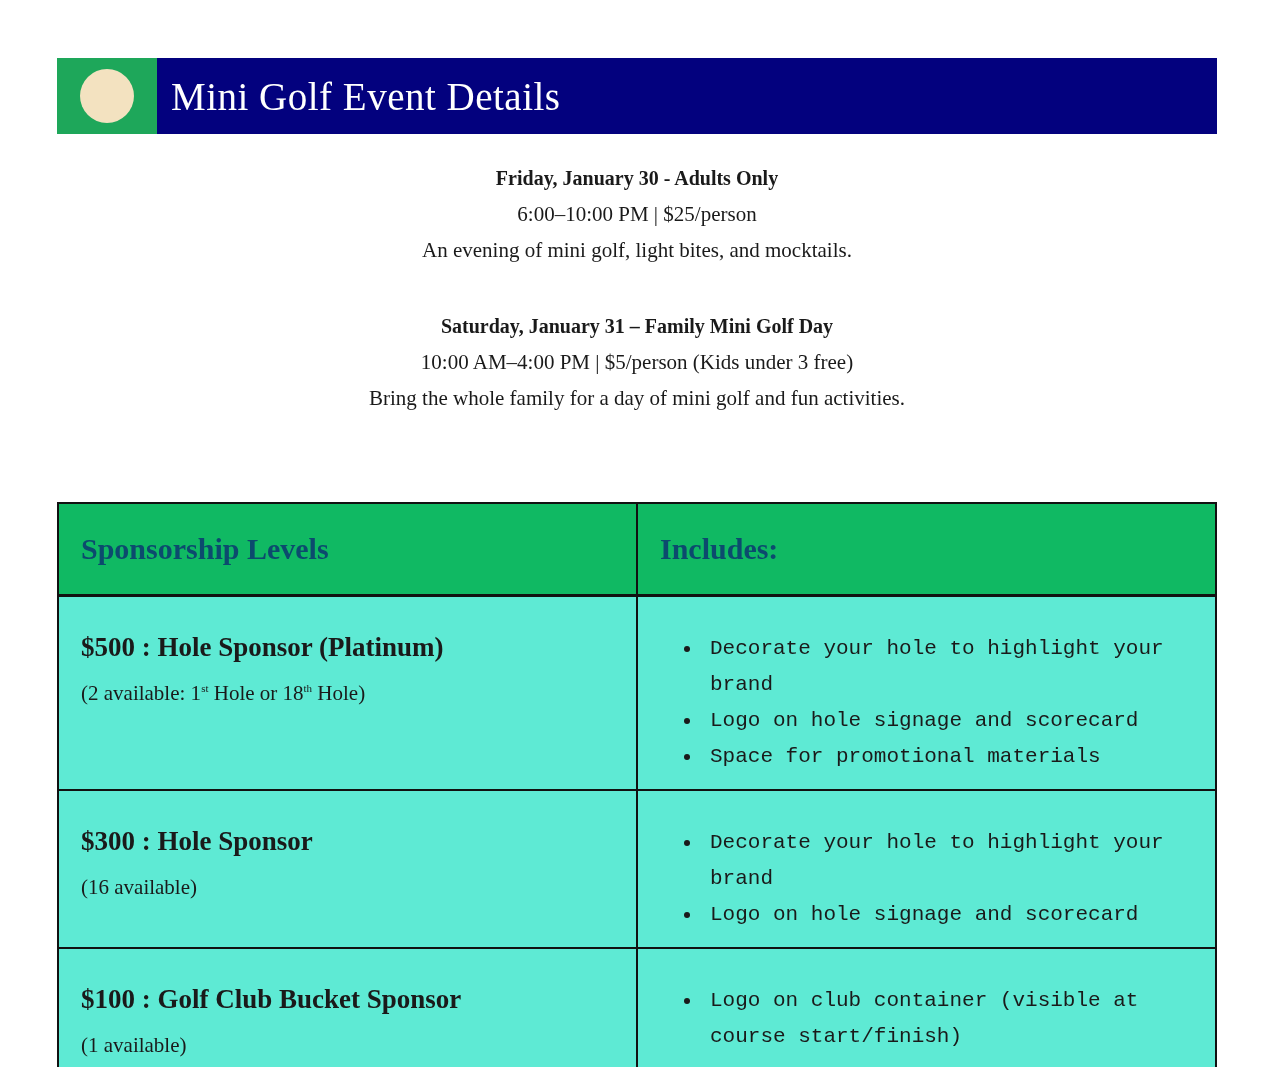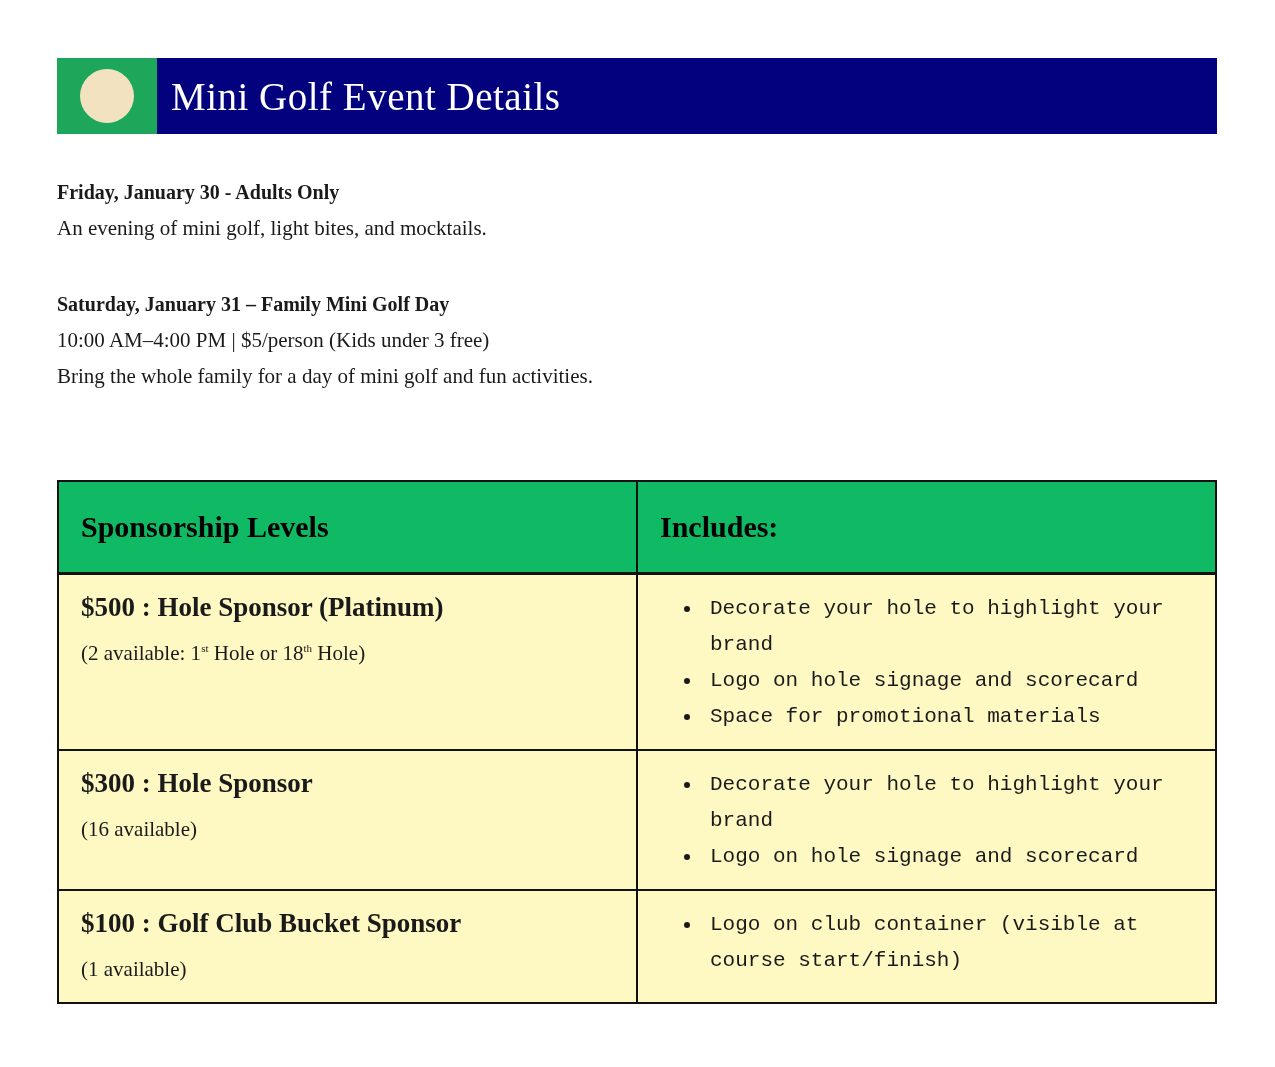--- a/index.html
+++ b/index.html
@@ -49,22 +49,23 @@
   .banner h1 {
     margin: 0 0 0 14px;
     font-size: 39px;
     font-weight: 400;
     color: #ffffff;
     letter-spacing: 0.5px;
   }
 
   
   .events {
-    margin-top: 40px;
+    margin-top: 26px;
     font-size: 21px;
+    text-align: center;
   }
   .events p {
     margin: 0;
     line-height: 36px;
   }
   .event-title {
     font-weight: 700;
     font-size: 20px;
   }
   .event-block + .event-block {
@@ -84,28 +85,28 @@
     box-sizing: border-box;
     vertical-align: top;
     text-align: left;
   }
   table.sponsorship th {
     width: 50%;
     height: 92px;
     background: #10b963;
     font-size: 30px;
     font-weight: 700;
-    color: #000000;
+    color: #0c4a6e;
     padding: 0 16px 0 22px;
     vertical-align: middle;
     border-bottom-width: 3px;
   }
   table.sponsorship td {
-    background: #fef9c3;
-    padding: 16px 16px 14px 22px;
+    background: #5eead4;
+    padding: 34px 16px 14px 22px;
   }
   tbody tr:nth-child(1) td { height: 145px; }
   tbody tr:nth-child(2) td { height: 112px; }
   tbody tr:nth-child(3) td { height: 113px; }
   tbody tr:nth-child(4) td { height: 75px; }
 
   .level-title {
     font-size: 27px;
     font-weight: 700;
     line-height: 1.2;
@@ -140,20 +141,21 @@
     <header class="banner">
       <div class="logo-square">
         <div class="logo-circle"></div>
       </div>
       <h1>Mini Golf Event Details</h1>
     </header>
 
     <section class="events">
       <div class="event-block">
         <p class="event-title">Friday, January 30 - Adults Only</p>
+        <p>6:00–10:00 PM | $25/person</p>
         <p>An evening of mini golf, light bites, and mocktails.</p>
       </div>
       <div class="event-block">
         <p class="event-title">Saturday, January 31 – Family Mini Golf Day</p>
         <p>10:00 AM–4:00 PM | $5/person (Kids under 3 free)</p>
         <p>Bring the whole family for a day of mini golf and fun activities.</p>
       </div>
     </section>
 
     <table class="sponsorship">

